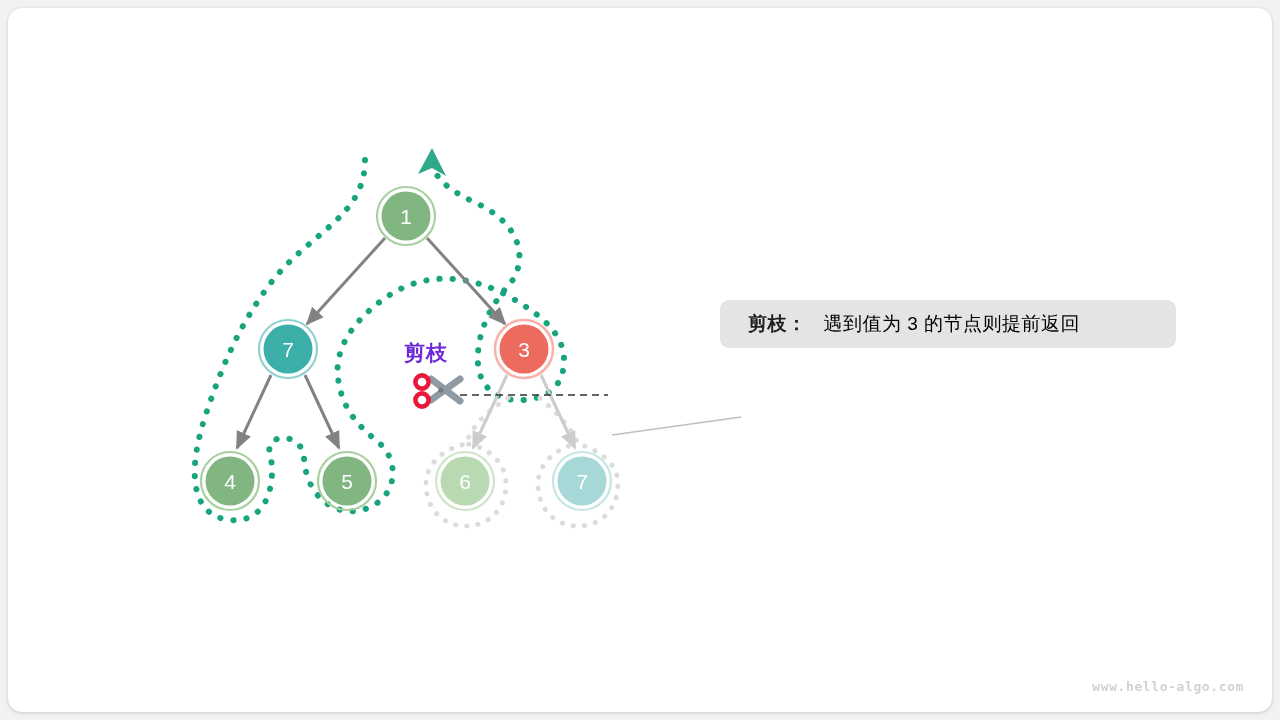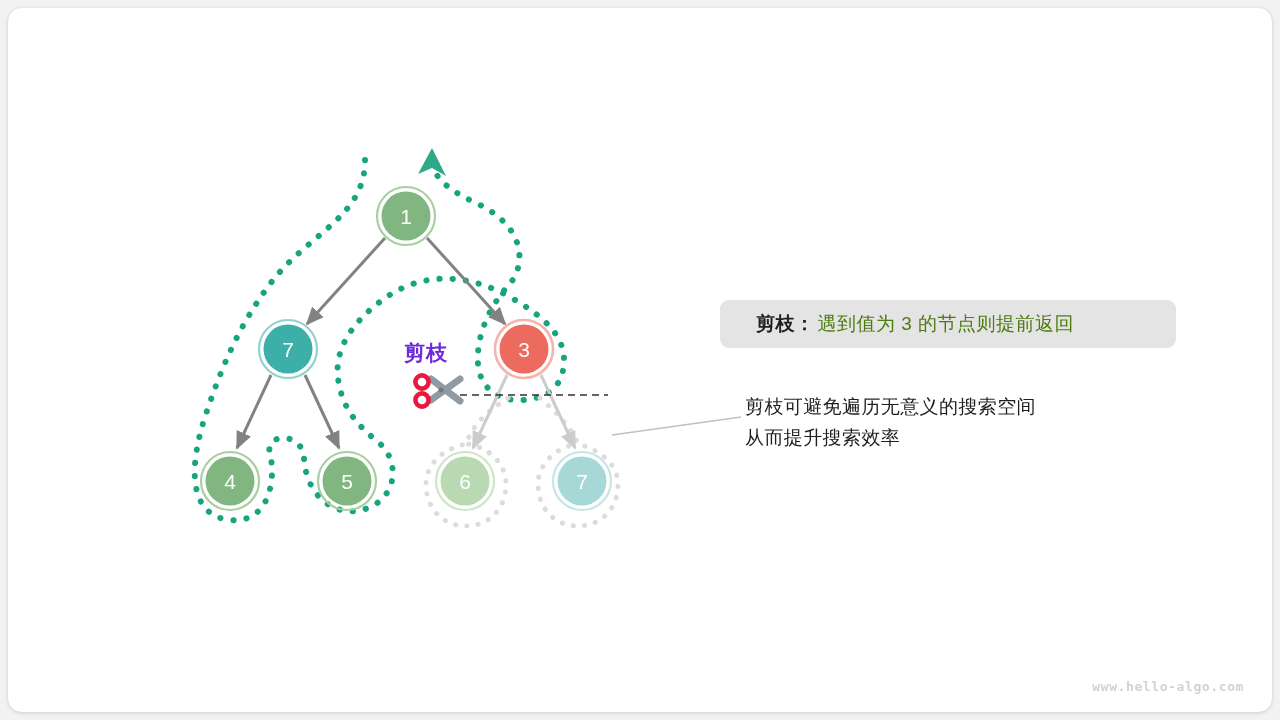--- a/index.html
+++ b/index.html
@@ -64,33 +64,33 @@
     position: absolute;
     left: 712px;
     top: 292px;
     width: 456px;
     height: 48px;
     background: #e4e4e4;
     border-radius: 9px;
     display: flex;
     align-items: center;
     box-sizing: border-box;
-    padding-left: 36px;
+    padding-left: 28px;
   }
   #callout-box .strong {
     font-weight: bold;
     font-size: 19px;
     color: #1f1f1f;
     letter-spacing: 0.5px;
   }
   #callout-box .normal {
     font-size: 19px;
-    color: #4d7c0f;
+    color: #000000;
     letter-spacing: 0.5px;
-    margin-left: 3px;
+    margin-left: 17px;
   }
 
   #note {
     position: absolute;
     left: 737px;
     top: 383px;
     font-size: 19px;
     color: #1f1f1f;
     line-height: 31px;
     letter-spacing: 0.4px;
@@ -220,21 +220,17 @@
     <div class="node-label faded" style="left:437px; top:463px; width:40px;">6</div>
     <div class="node-label faded" style="left:554px; top:463px; width:40px;">7</div>
 
     <div id="prune-word">剪枝</div>
 
     <div id="callout-box">
       <span class="strong">剪枝：</span>
       <span class="normal">遇到值为  3  的节点则提前返回</span>
     </div>
 
-    <div id="note">
-      <div>剪枝可避免遍历无意义的搜索空间</div>
-      <div>从而提升搜索效率</div>
-    </div>
 
     <div id="watermark">www.hello-algo.com</div>
 
   </div>
 </div>
 
 </body></html>

